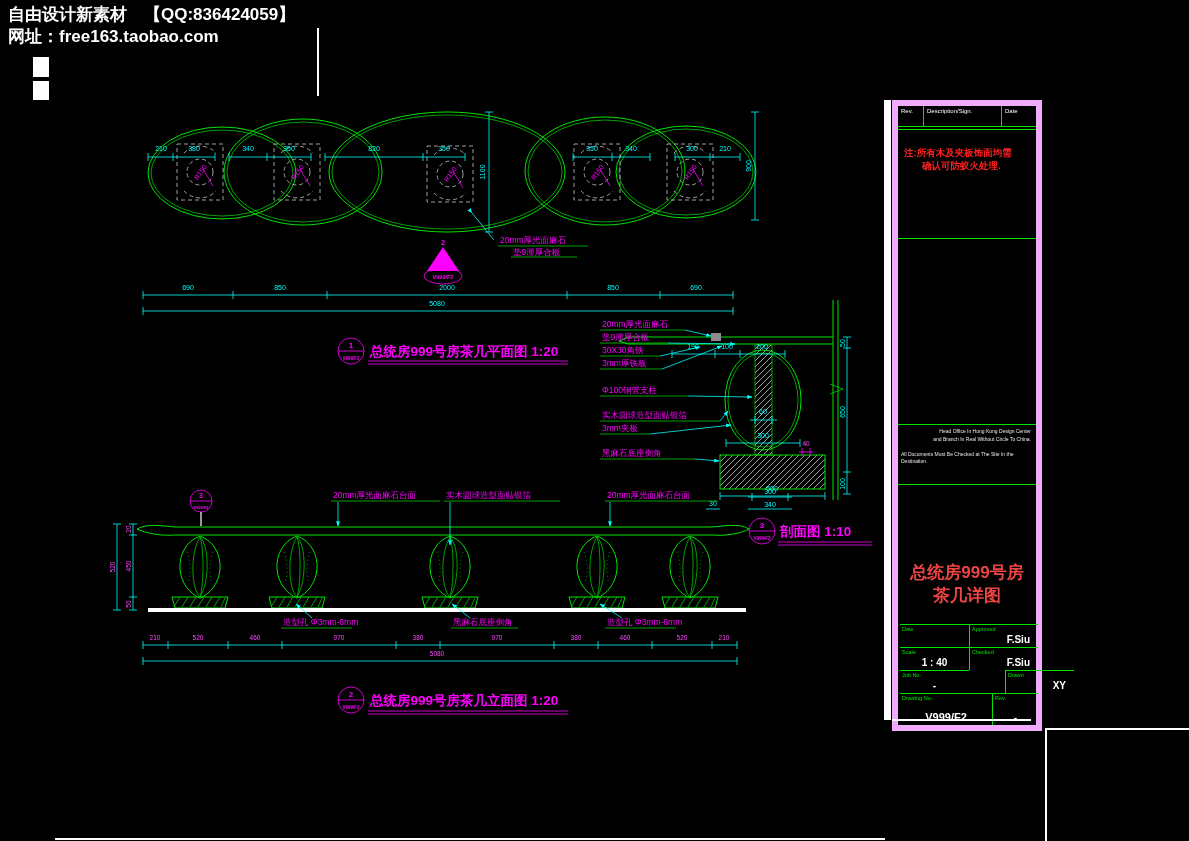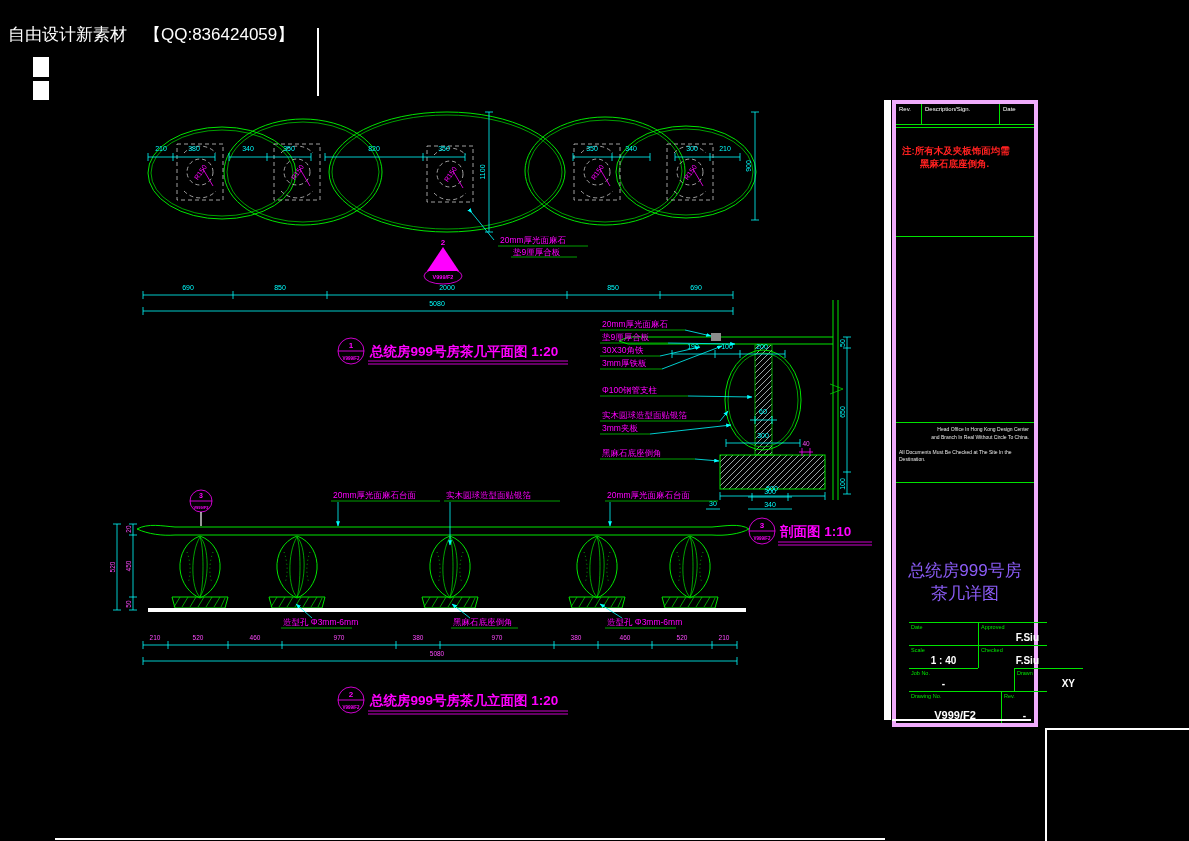--- a/index.html
+++ b/index.html
@@ -1,58 +1,58 @@
 <!DOCTYPE html>
 <html><head>
 <meta charset="utf-8">
 <style>
   html,body{margin:0;padding:0;background:#000;}
   #stage{position:relative;width:1189px;height:841px;background:#000;overflow:hidden;
          font-family:"Liberation Sans",sans-serif;}
   
-  #hdr{position:absolute;left:8px;top:4px;color:#fff;font-weight:normal;font-size:17px;line-height:22px;white-space:pre;margin-top:20px;}
+  #hdr{position:absolute;left:8px;top:4px;color:#fff;font-weight:bold;font-size:17px;line-height:22px;white-space:pre;}
   
   svg text{font-family:"Liberation Sans",sans-serif;}
   .g{stroke:#00e400;fill:none;stroke-width:1;}
   .g2{stroke:#00e400;fill:none;stroke-width:.7;}
   .c{stroke:#00ffff;fill:none;stroke-width:.8;}
   .m{stroke:#ff00ff;fill:none;stroke-width:.8;}
   .w{stroke:#ffffff;fill:none;stroke-width:1.2;}
   .dash{stroke:#c8c8c8;fill:none;stroke-width:.8;stroke-dasharray:4 3;}
   .dimc{fill:#00ffff;font-size:7px;text-anchor:middle;}
   .dimm{fill:#ff4aff;font-size:6.5px;text-anchor:middle;}
   .note{fill:#ff00ff;font-size:8.5px;}
   .legTag{fill:#ff00ff;font-size:7px;text-anchor:middle;}
   .sym{fill:#ff00ff;text-anchor:middle;font-weight:bold;}
   .ttl{fill:#ff00ff;font-size:13.5px;font-weight:bold;}
   
   #tb{position:absolute;left:884px;top:100px;width:148px;height:620px;}
   #tb .strip{position:absolute;left:0;top:0;width:7px;height:620px;background:#fff;}
-  #tb .frame{position:absolute;left:8px;top:0;width:138px;height:619px;border:4px solid #f0abfc;background:#000;}
+  #tb .frame{position:absolute;left:8px;top:0;width:138px;height:619px;border:6px solid #f0abfc;background:#000;}
   #tb .hrow{position:absolute;left:0;top:0;width:100%;height:20px;border-bottom:1px solid #00e400;display:flex;}
   #tb .hrow .cell{border-right:1px solid #00e400;color:#fff;font-size:6px;padding:2px 0 0 3px;box-sizing:border-box;}
   #tb .dbl{position:absolute;left:0;top:23px;width:100%;height:0;border-top:1px solid #00e400;}
   #tb .rednote{position:absolute;left:6px;top:40px;width:126px;color:#ff2020;font-weight:bold;font-size:9.5px;line-height:13px;}
   #tb .rednote .ind{padding-left:18px;}
   #tb .div{position:absolute;left:0;width:100%;height:0;border-top:1px solid #00e400;}
   #tb .co{position:absolute;left:3px;width:130px;color:#e8e8e8;font-size:5px;line-height:7px;}
-  #tb .bigtitle{position:absolute;left:0;top:455px;width:100%;text-align:center;color:#8b5cf6;font-weight:normal;font-size:17px;line-height:23px;}
-  #tb .fgrid{position:absolute;left:13px;top:518px;width:138px;height:115px;}
+  #tb .bigtitle{position:absolute;left:0;top:455px;width:100%;text-align:center;color:#ef4444;font-weight:bold;font-size:17px;line-height:23px;}
+  #tb .fgrid{position:absolute;left:2px;top:518px;width:138px;height:115px;}
   #tb .fcell{position:absolute;border-left:1px solid #00e400;border-top:1px solid #00e400;box-sizing:border-box;}
   #tb .flab{position:absolute;left:2px;top:1px;color:#00e400;font-size:5.5px;}
   #tb .fval{position:absolute;left:0;bottom:2px;width:100%;text-align:center;color:#fff;font-weight:bold;font-size:10px;}
   #tb .fval.r{text-align:right;padding-right:8px;box-sizing:border-box;}
   .wline{position:absolute;background:#fff;}
 </style>
 </head>
 <body>
 
 <div id="stage">
 
-  <div id="hdr"><div>自由设计新素材　【QQ:836424059】</div></div>
+  <div id="hdr"><div>自由设计新素材　【QQ:836424059】</div><div>网址：free163.taobao.com</div></div>
 
   <div class="wline" style="left:33px;top:57px;width:16px;height:20px;"></div>
   <div class="wline" style="left:33px;top:81px;width:16px;height:19px;"></div>
   <div class="wline" style="left:317px;top:28px;width:2px;height:68px;"></div>
   <div class="wline" style="left:55px;top:838px;width:830px;height:2px;"></div>
   <div class="wline" style="left:1045px;top:728px;width:144px;height:2px;"></div>
   <div class="wline" style="left:1045px;top:728px;width:2px;height:113px;"></div>
 
   <svg width="1189" height="841" viewBox="0 0 1189 841" style="position:absolute;left:0;top:0;">
     <defs>
@@ -291,21 +291,21 @@
     <div class="strip"></div>
     <div class="frame">
       <div class="hrow">
         <div class="cell" style="width:26px;">Rev.</div>
         <div class="cell" style="flex:1;">Description/Sign.</div>
         <div class="cell" style="width:34px;border-right:none;">Date</div>
       </div>
       <div class="dbl"></div>
       <div class="rednote">
         <div>注:所有木及夹板饰面均需</div>
-        <div class="ind">黑麻石底座倒角.</div>
+        <div class="ind">确认可防蚁火处理.</div>
       </div>
       <div class="div" style="top:132px;"></div>
       <div class="div" style="top:318px;"></div>
       <div class="co" style="top:322px;text-align:right;">Head Office In Hong Kong Design Center</div>
       <div class="co" style="top:330px;text-align:right;">and Branch In Real Without Circle To China.</div>
       <div class="co" style="top:345px;text-align:left;">All Documents Must Be Checked at The Site In the Destination.</div>
       <div class="div" style="top:378px;"></div>
       <div class="bigtitle">
         <div>总统房999号房</div>
         <div>茶几详图</div>

